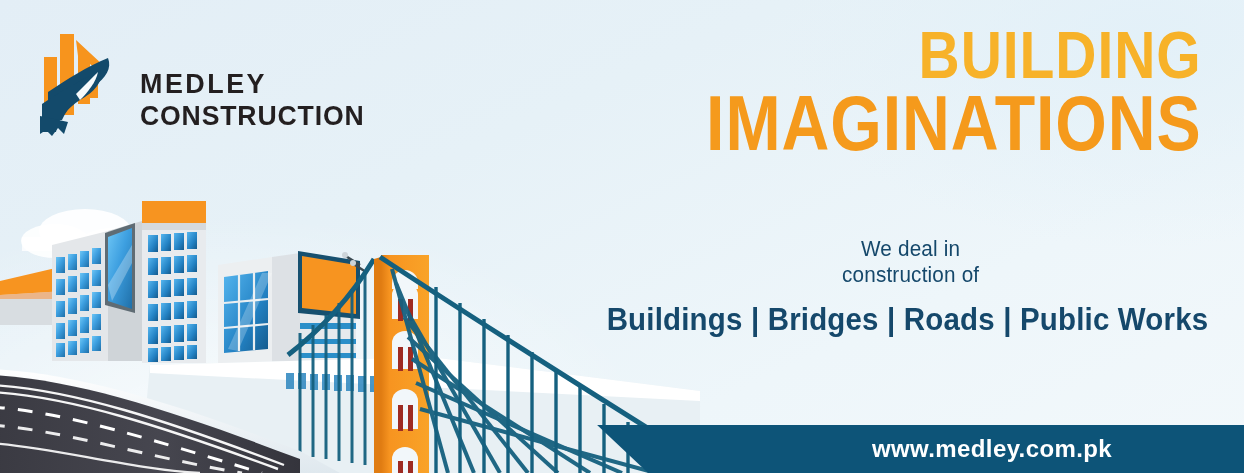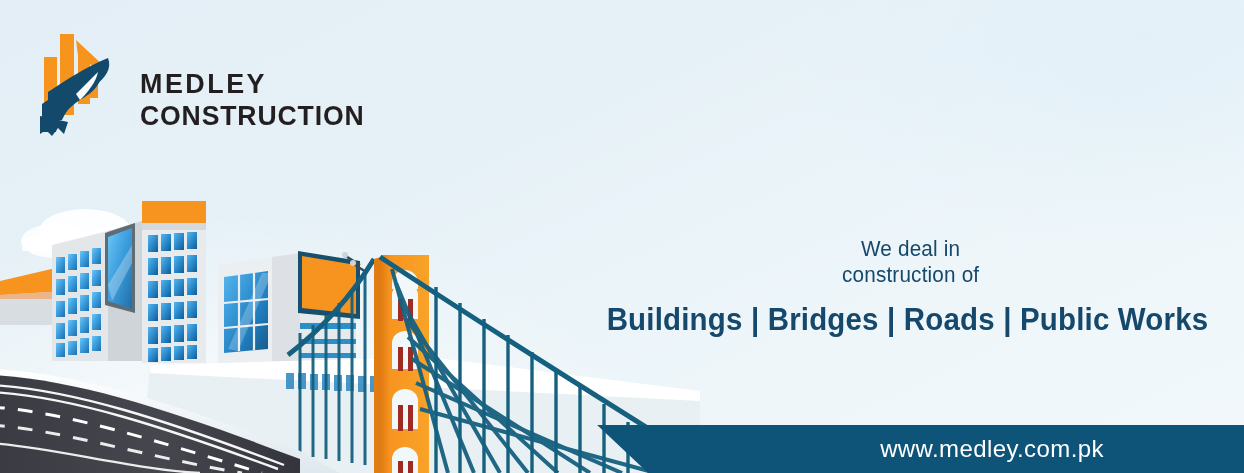--- a/index.html
+++ b/index.html
@@ -147,21 +147,21 @@
     right: 0;
     bottom: 0;
     height: 48px;
     width: 460px;
     display: flex;
     align-items: center;
     justify-content: center;
     padding-right: 44px;
     color: #ffffff;
     font-family: "Liberation Sans", sans-serif;
-    font-weight: normal;
+    font-weight: bold;
     font-size: 24px;
     letter-spacing: 0.4px;
     white-space: nowrap;
   }
 </style>
 </head>
 <body>
 
 <div class="banner">
 
@@ -417,20 +417,24 @@
 
         <path d="M42,68 C50,60 58,52 64,46 C62,56 54,66 46,74 Z" fill="#f6fafc"></path>
       </svg>
     </div>
     <div class="logo-text">
       <div class="logo-line logo-line-1">MEDLEY</div>
       <div class="logo-line logo-line-2">CONSTRUCTION</div>
     </div>
   </div>
 
+  <div class="headline">
+    <div class="headline-line headline-1">BUILDING</div>
+    <div class="headline-line headline-2">IMAGINATIONS</div>
+  </div>
 
   <div class="tagline">
     <div class="tagline-small">
       <div>We deal in</div>
       <div>construction of</div>
     </div>
     <div class="tagline-services">Buildings | Bridges | Roads | Public Works</div>
   </div>
 
   <div class="url-bar"></div>

